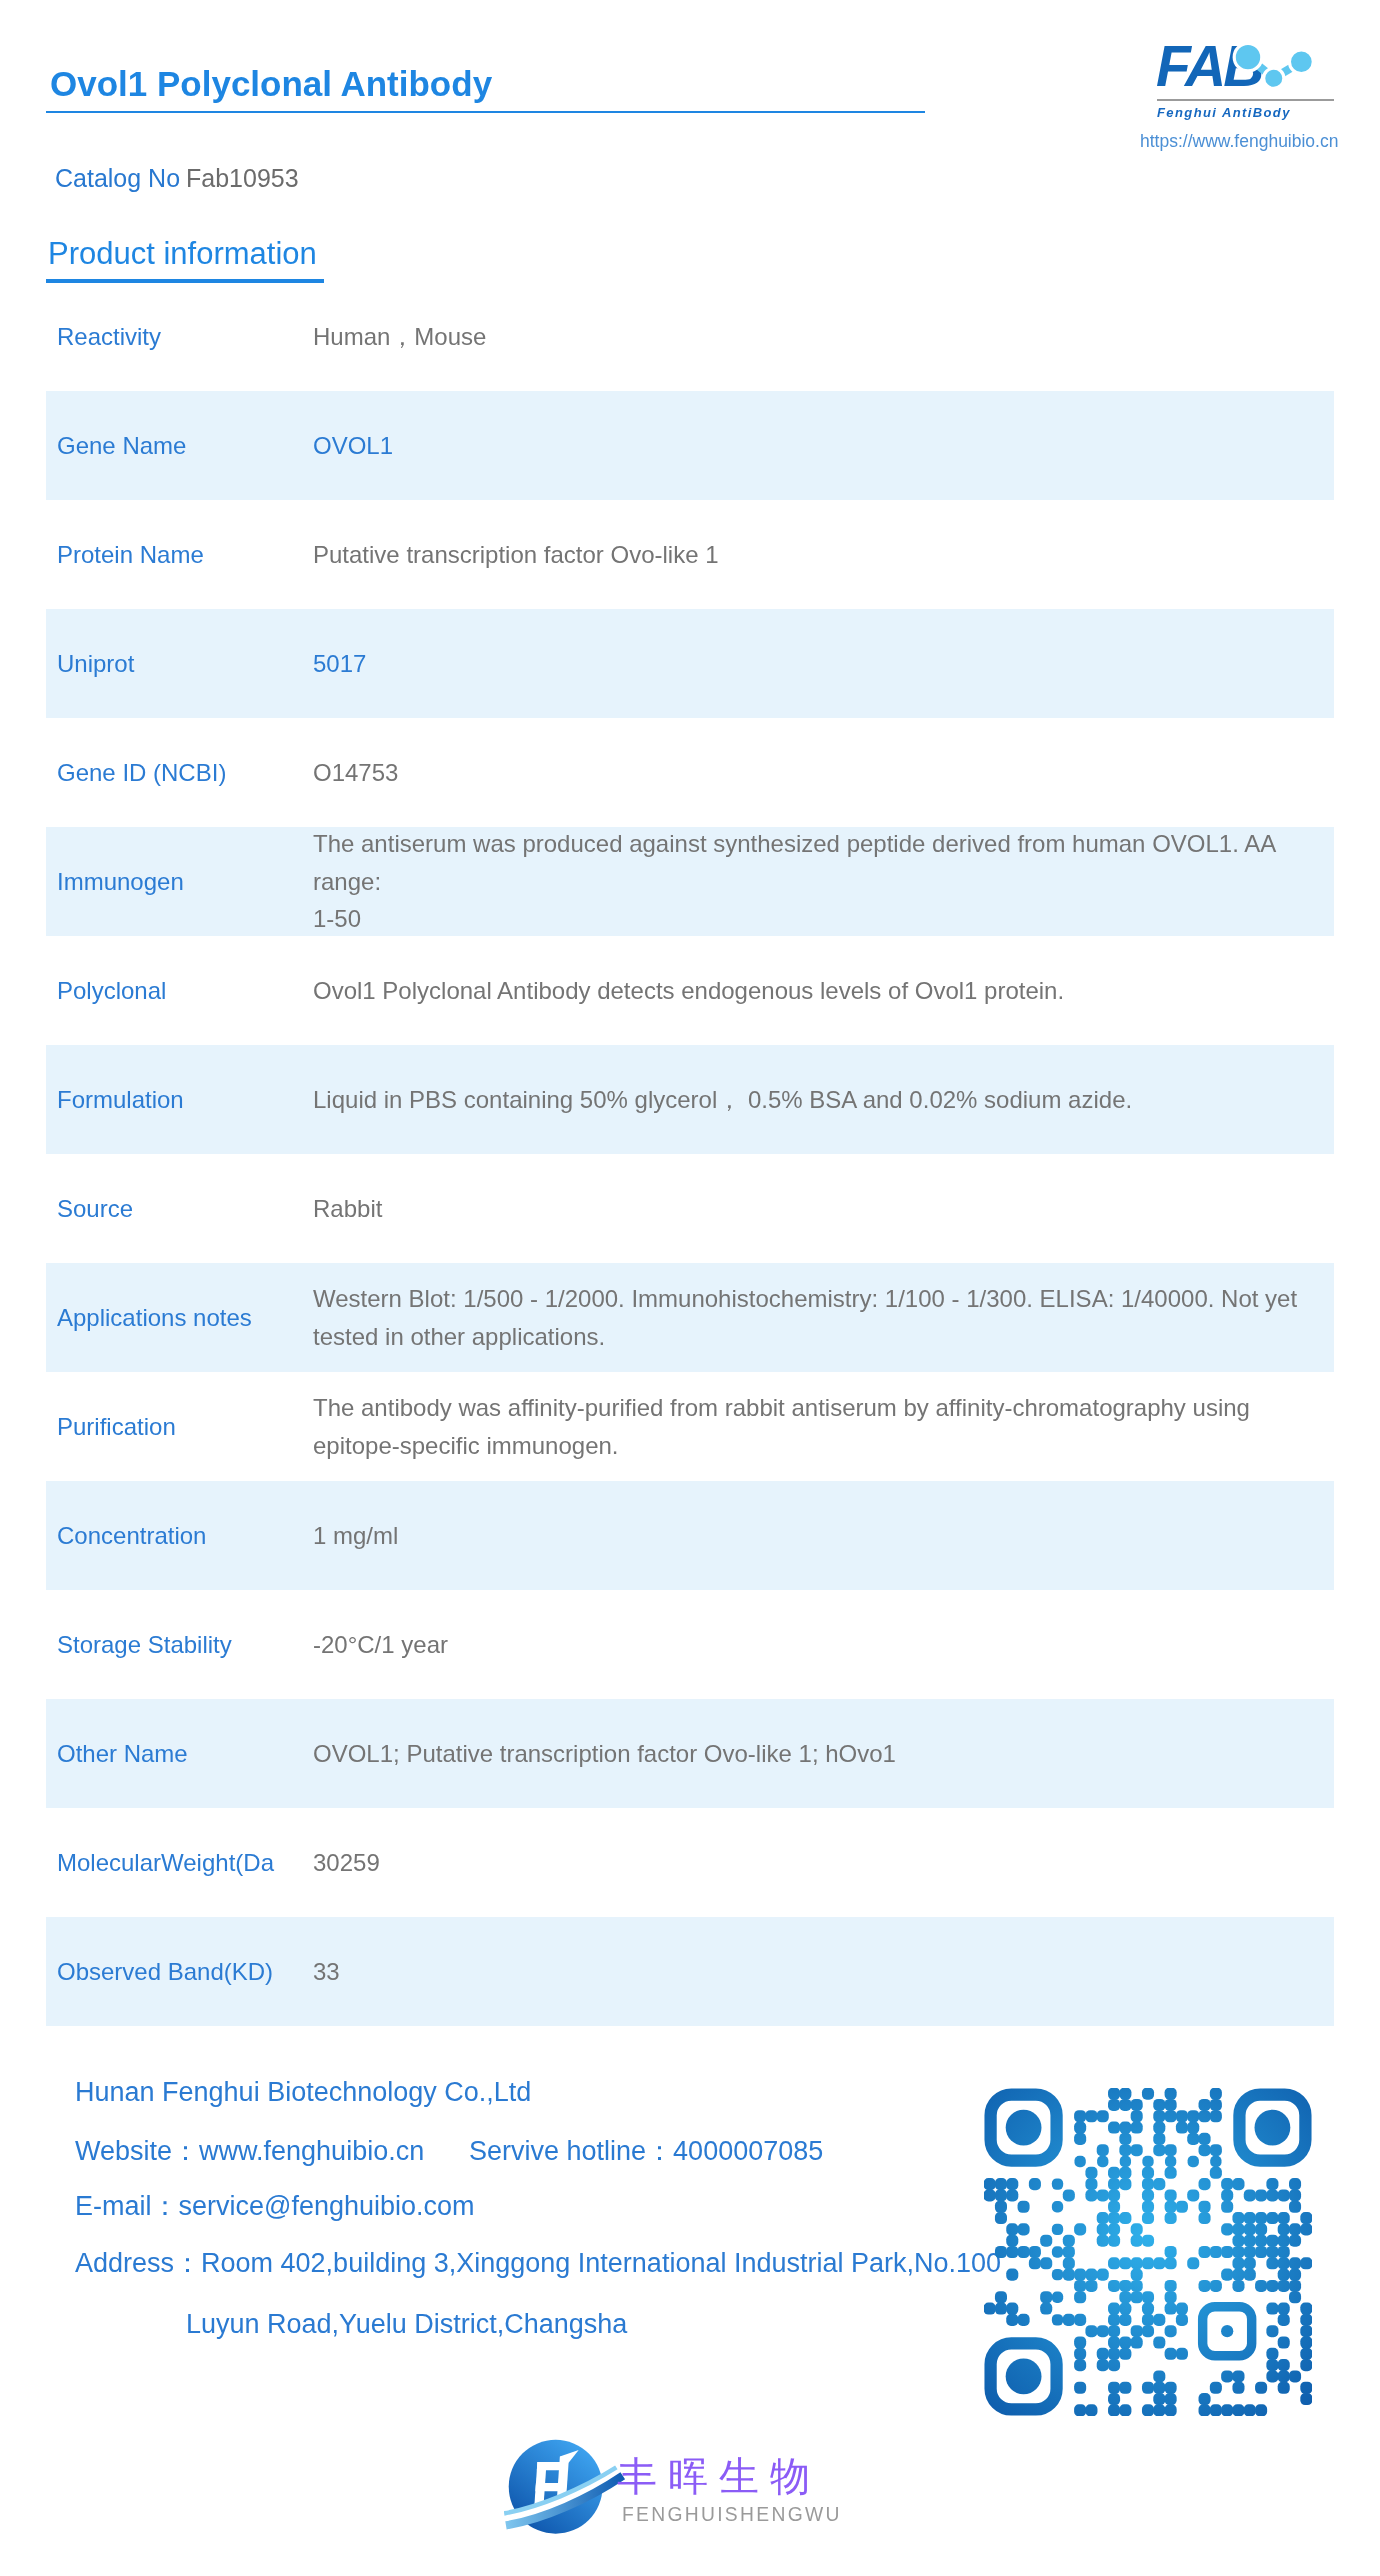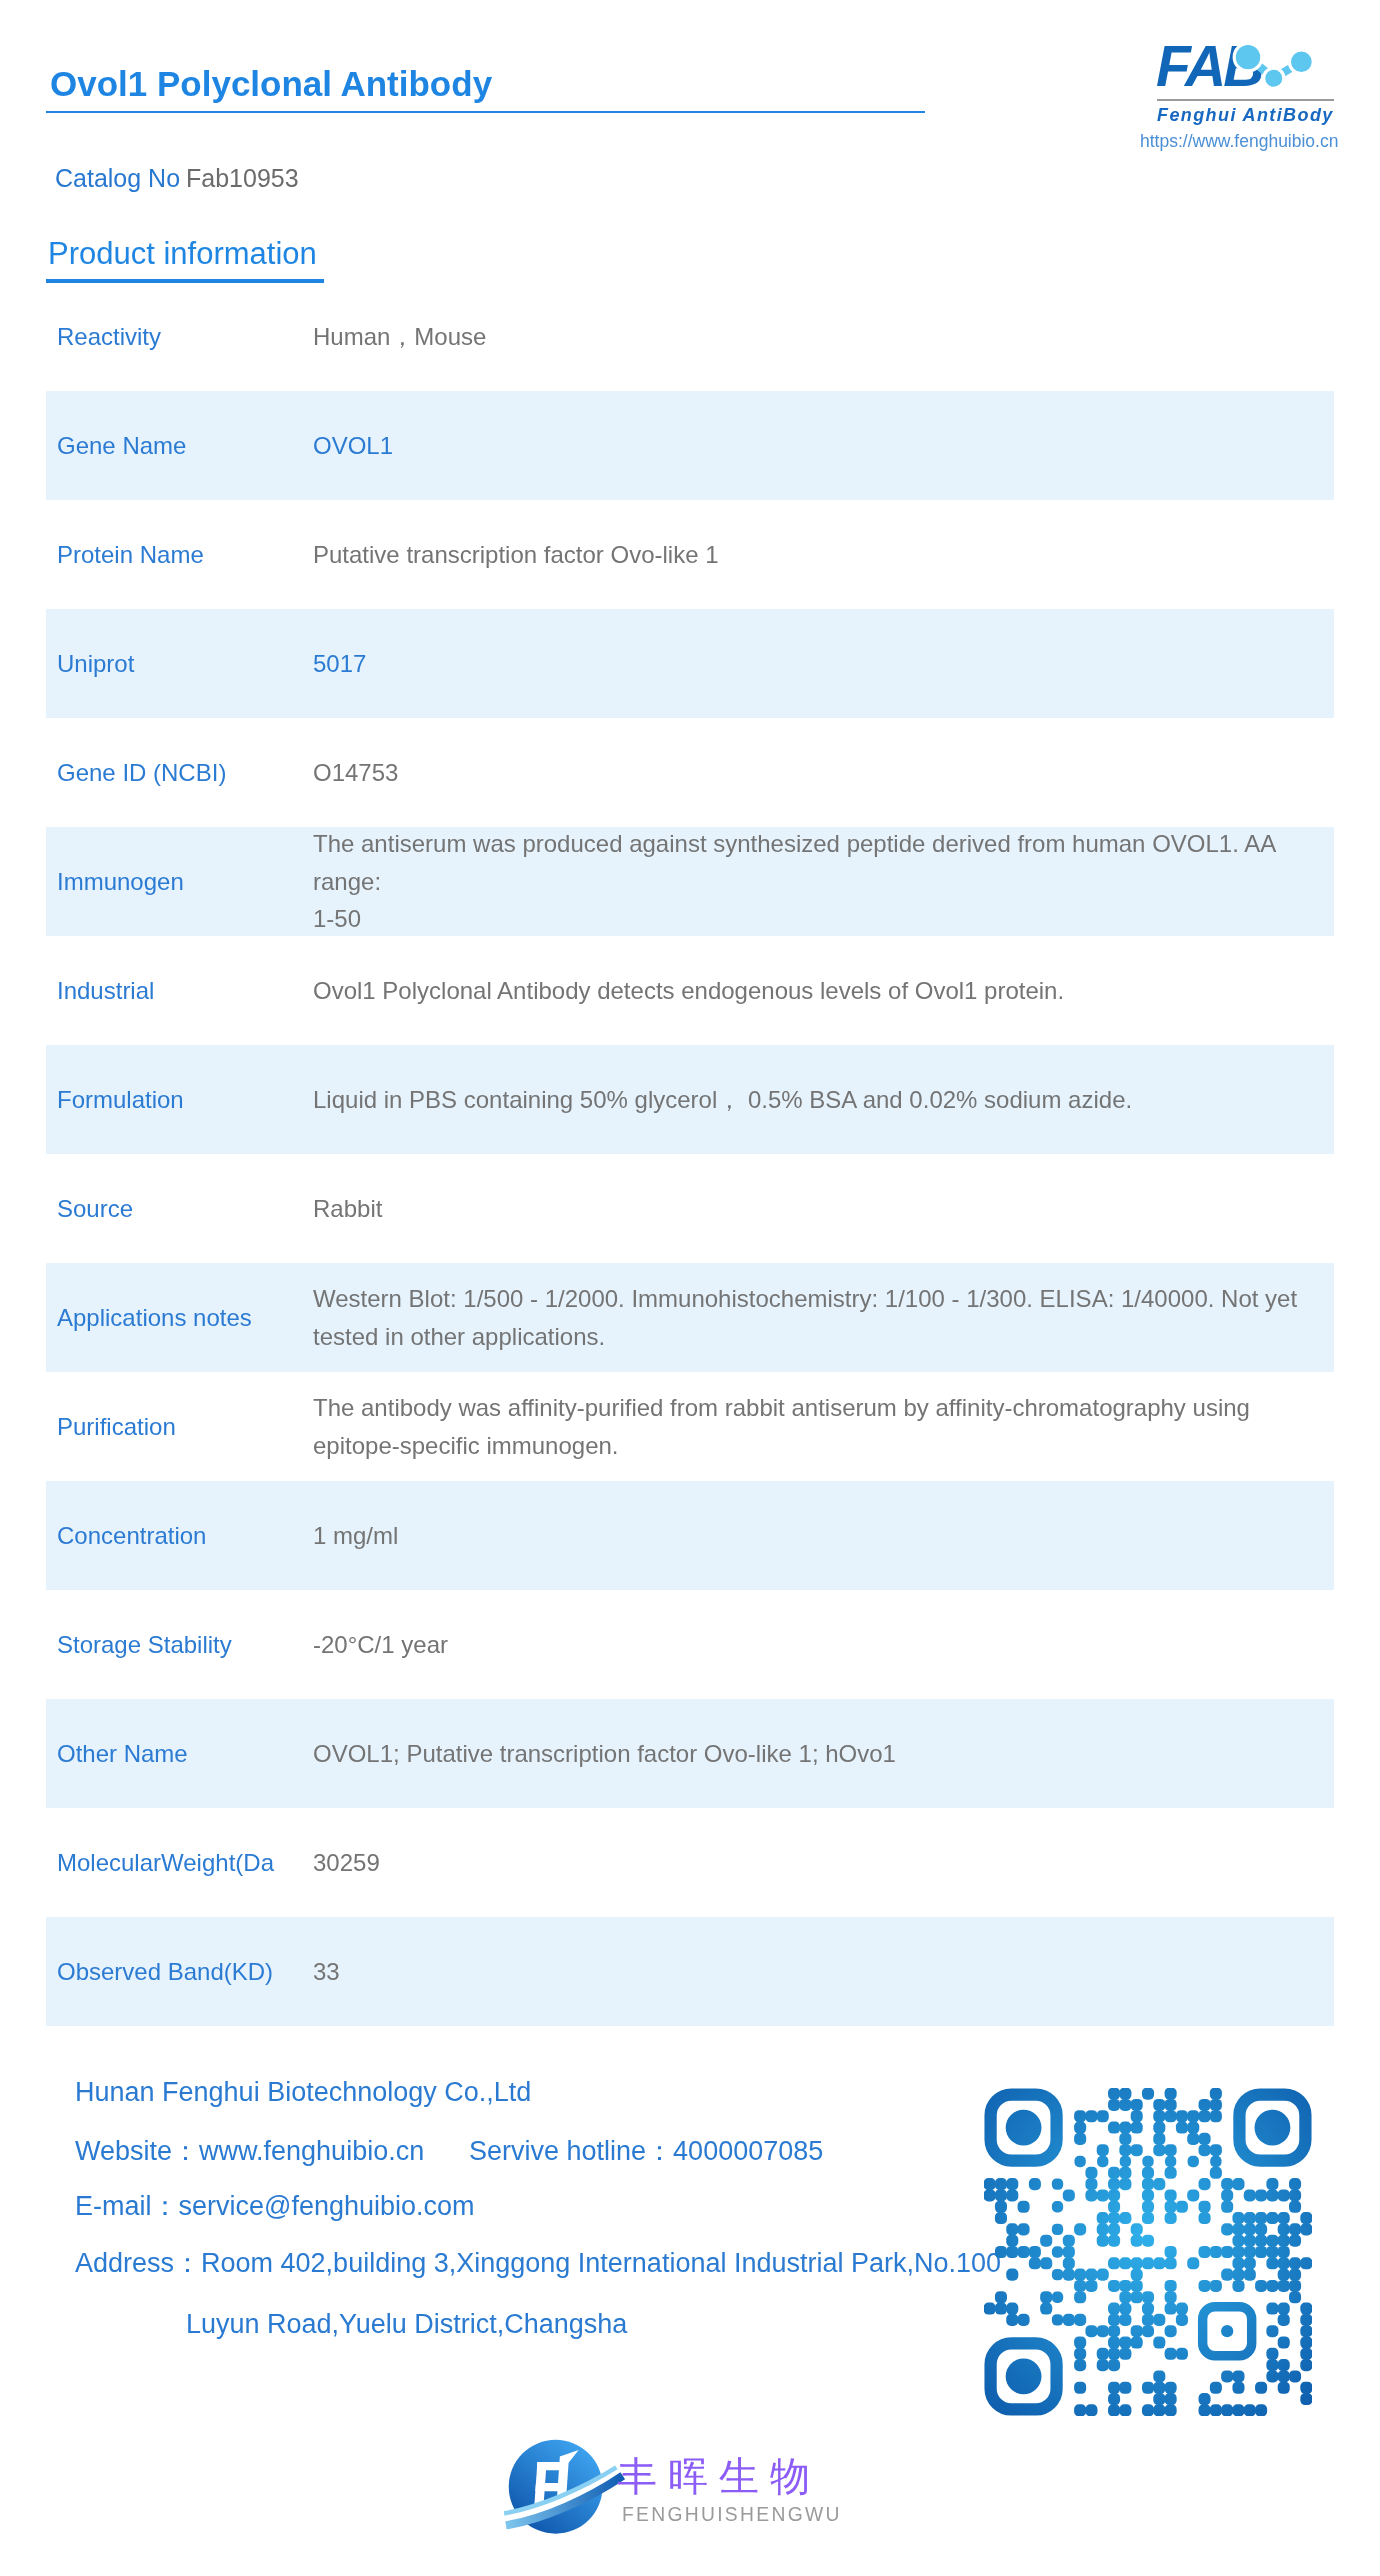--- a/index.html
+++ b/index.html
@@ -11,21 +11,21 @@
 
   
   #doc-title{left:50px;top:64px;font-size:35px;color:#1e86e2;font-weight:700;}
   #title-rule{left:46px;top:111px;width:879px;height:1.8px;background:#1e86e2;}
   #catalog-label{left:55px;top:164px;font-size:25px;color:#2878d0;}
   #catalog-value{left:186px;top:164px;font-size:25px;color:#6b6b6b;}
 
   
   #fab-logo{left:1156px;top:35px;width:184px;height:59px;}
   #fab-rule{left:1157px;top:99px;width:177px;height:1.8px;background:#9b9b9b;}
-  #fab-brand{left:1157px;top:105px;width:180px;font-size:18px;font-weight:700;font-style:italic;
+  #fab-brand{left:1157px;top:105px;width:180px;font-size:13px;font-weight:700;font-style:italic;
              color:#1668c0;letter-spacing:1.4px;}
   #fab-url{left:1140px;top:131px;font-size:17.5px;color:#4b8fd5;}
 
   
   #section-title{left:48px;top:236px;font-size:31px;color:#1e86e2;font-weight:400;}
   #section-rule{left:46px;top:279px;width:278px;height:3.7px;background:#1e86e2;}
 
   
   #info-table{left:46px;top:282px;width:1288px;}
   .row{display:flex;height:109px;width:100%;}
@@ -122,21 +122,21 @@
 
     <div class="row">
       <div class="cell-label">Immunogen</div>
       <div class="cell-value">
           <span>The antiserum was produced against synthesized peptide derived from human OVOL1. AA range:
 1-50</span>
         </div>
     </div>
 
     <div class="row">
-      <div class="cell-label">Industrial</div>
+      <div class="cell-label">Polyclonal</div>
       <div class="cell-value">
           <span>Ovol1 Polyclonal Antibody detects endogenous levels of Ovol1 protein.</span>
         </div>
     </div>
 
     <div class="row">
       <div class="cell-label">Formulation</div>
       <div class="cell-value">
           <span>Liquid in PBS containing 50% glycerol， 0.5% BSA and 0.02% sodium azide.</span>
         </div>

